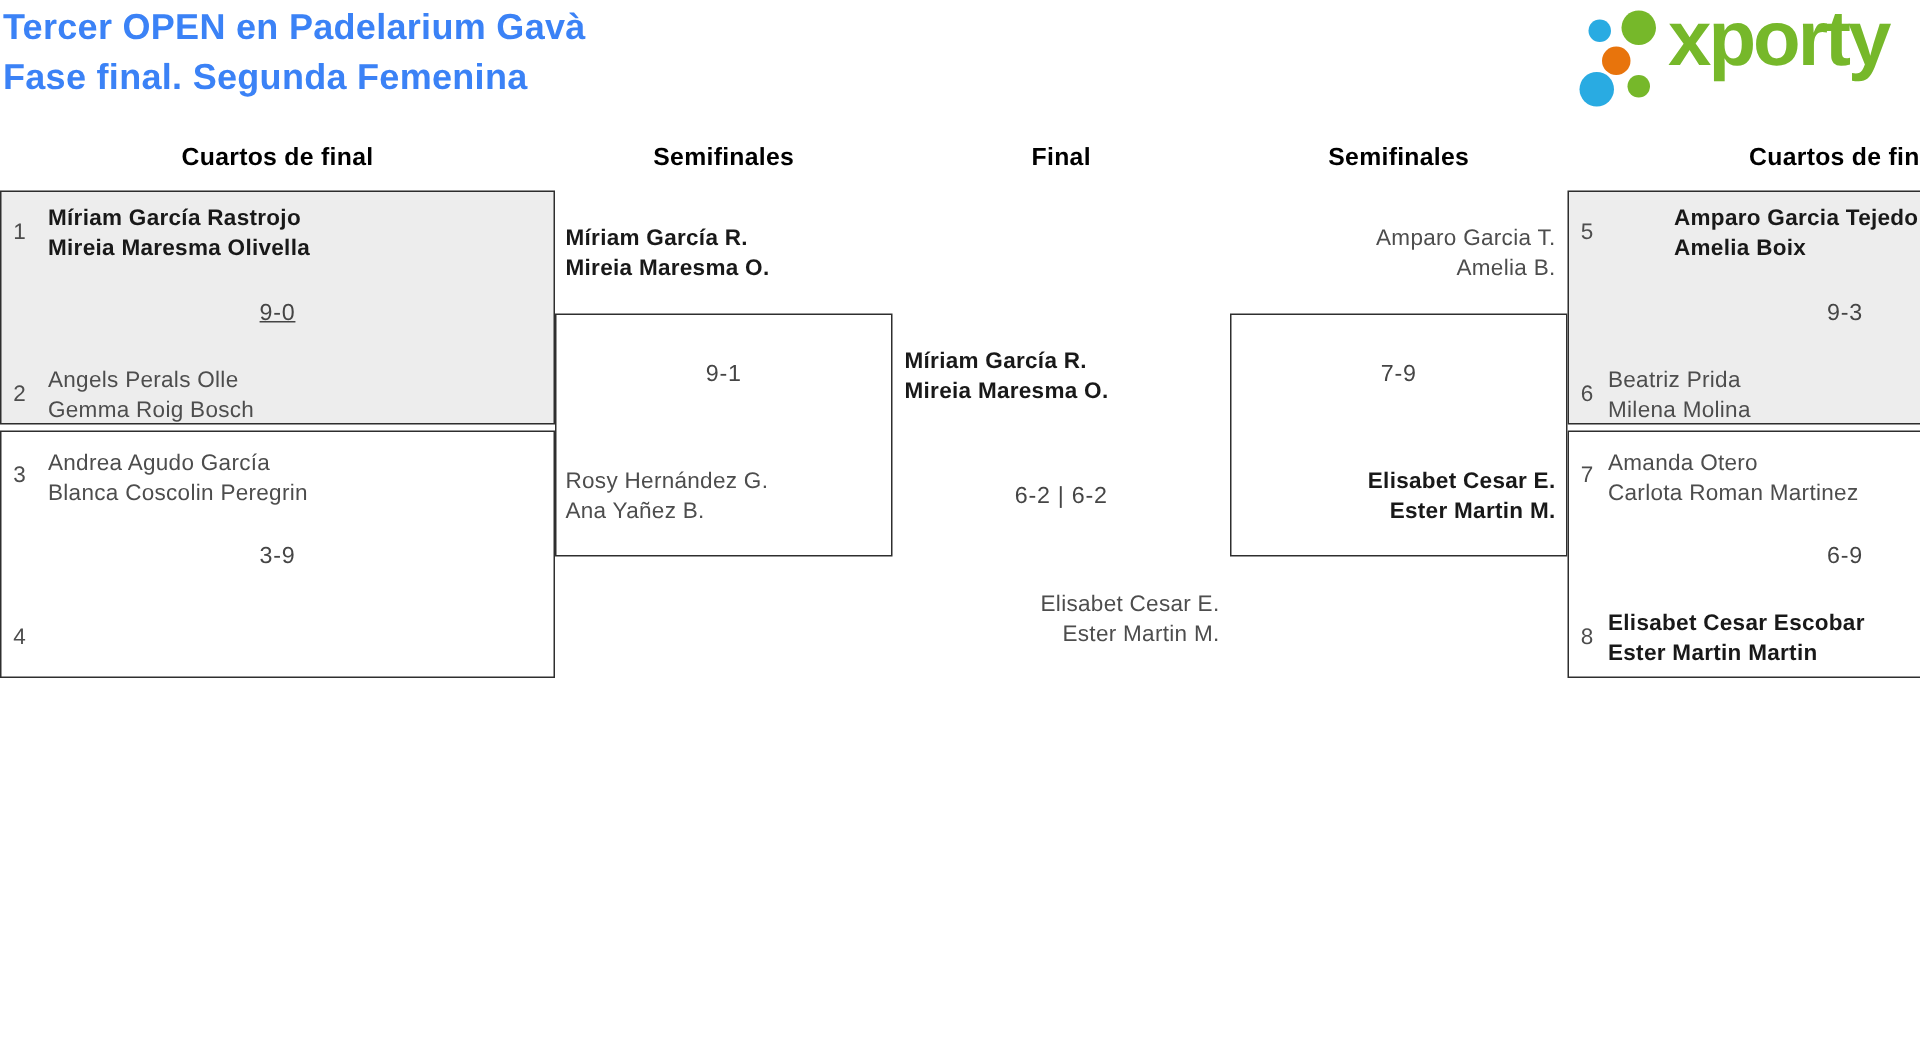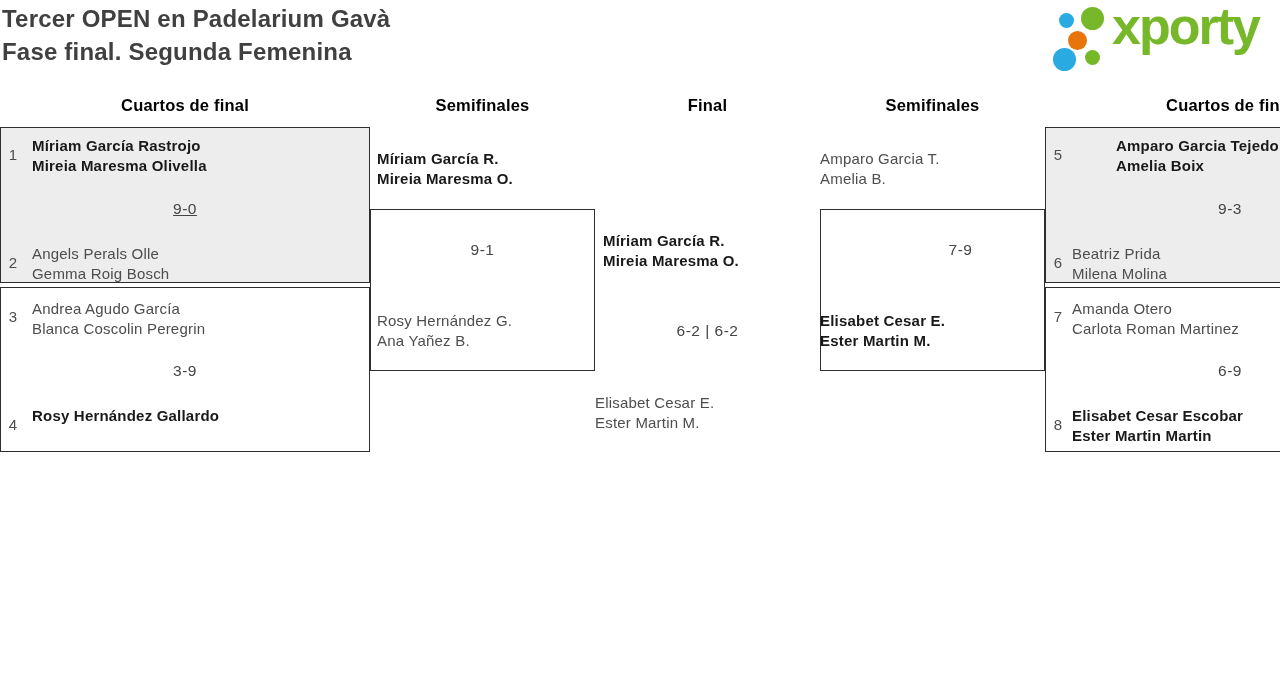--- a/index.html
+++ b/index.html
@@ -6,21 +6,21 @@
   body{
     width:1280px;height:697px;position:relative;overflow:hidden;
     background:#ffffff;
     font-family:"Liberation Sans", sans-serif;
     -webkit-font-smoothing:antialiased;
   }
   .abs{position:absolute;}
   
   .title{
     left:2px;top:2px;width:640px;
-    font-size:24px;line-height:33px;font-weight:700;color:#404040;
+    font-size:24px;line-height:33px;font-weight:700;color:#3b82f6;
     letter-spacing:.2px;
   }
   
   .logo{left:1050px;top:4px;width:226px;height:68px;cursor:pointer;text-decoration:underline;}
   .dot{position:absolute;border-radius:50%;}
   .logo-word{
     position:absolute;left:62px;top:-8px;
     font-size:52px;font-weight:700;letter-spacing:-2px;
     color:#76b82a;
   }
@@ -31,21 +31,21 @@
   }
   
   .box{border:1px solid #2e2e2e;box-sizing:border-box;background:#ffffff;}
   .box.shaded{background:#ededed;}
   
   .name{font-size:15px;line-height:19.5px;letter-spacing:.2px;white-space:nowrap;}
   .w{font-weight:700;color:#191919;}
   .l{font-weight:400;color:#4d4d4d;}
   .seed{width:18px;text-align:center;font-size:15px;color:#4d4d4d;}
   .score{text-align:center;font-size:15.5px;color:#454545;letter-spacing:.5px;white-space:nowrap;}
-  .ta-r{text-align:left;}
+  .ta-r{text-align:right;}
 </style>
 </head>
 <body>
 
 <div class="abs title">
   <div>Tercer OPEN en Padelarium Gavà</div>
   <div>Fase final. Segunda Femenina</div>
 </div>
 
 <div class="abs logo">
@@ -83,21 +83,20 @@
 </div>
 
 <div class="abs seed" style="left:4px;top:308px;">3</div>
 <div class="abs name l" style="left:32px;top:299px;">
   <div>Andrea Agudo García</div>
   <div>Blanca Coscolin Peregrin</div>
 </div>
 <div class="abs score" style="left:0;top:362px;width:370px;">3-9</div>
 <div class="abs seed" style="left:4px;top:416px;">4</div>
 <div class="abs name w" style="left:32px;top:406px;">
-  <div>Rosy Hernández Gallardo</div>
 </div>
 
 <div class="abs name w" style="left:377px;top:149px;">
   <div>Míriam García R.</div>
   <div>Mireia Maresma O.</div>
 </div>
 <div class="abs score" style="left:370px;top:241px;width:225px;">9-1</div>
 <div class="abs name l" style="left:377px;top:311px;">
   <div>Rosy Hernández G.</div>
   <div>Ana Yañez B.</div>
@@ -110,21 +109,21 @@
 <div class="abs score" style="left:595px;top:322px;width:225px;">6-2 | 6-2</div>
 <div class="abs name l ta-r" style="left:595px;top:393px;width:218px;">
   <div>Elisabet Cesar E.</div>
   <div>Ester Martin M.</div>
 </div>
 
 <div class="abs name l ta-r" style="left:820px;top:149px;width:217px;">
   <div>Amparo Garcia T.</div>
   <div>Amelia B.</div>
 </div>
-<div class="abs score" style="left:820px;top:241px;width:225px;padding-left:28px;">7-9</div>
+<div class="abs score" style="left:820px;top:241px;width:225px;">7-9</div>
 <div class="abs name w ta-r" style="left:820px;top:311px;width:217px;">
   <div>Elisabet Cesar E.</div>
   <div>Ester Martin M.</div>
 </div>
 
 <div class="abs seed" style="left:1049px;top:146px;">5</div>
 <div class="abs name w" style="left:1072px;top:136px;margin-left:44px;">
   <div>Amparo Garcia Tejedor</div>
   <div>Amelia Boix</div>
 </div>

